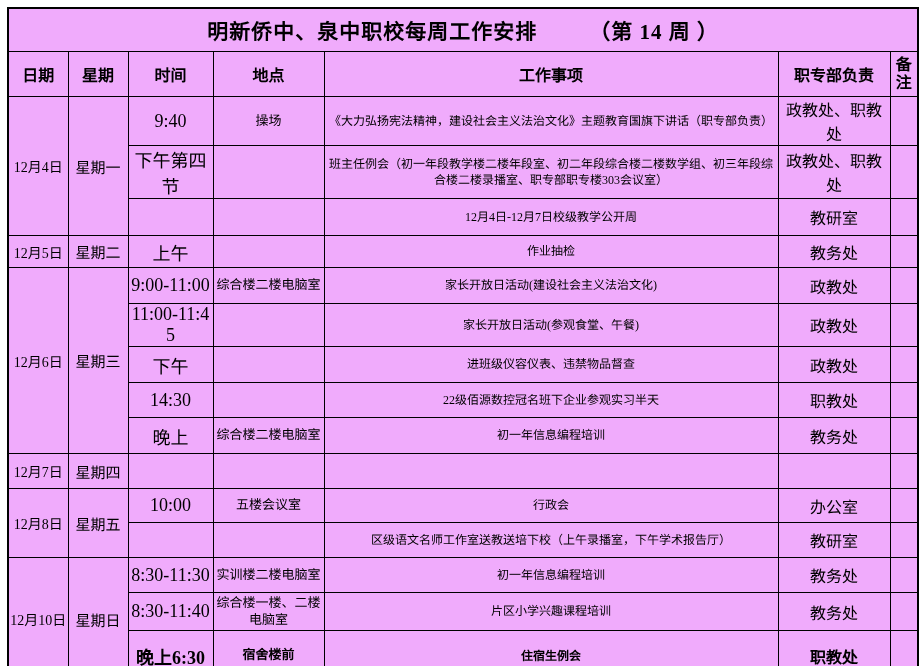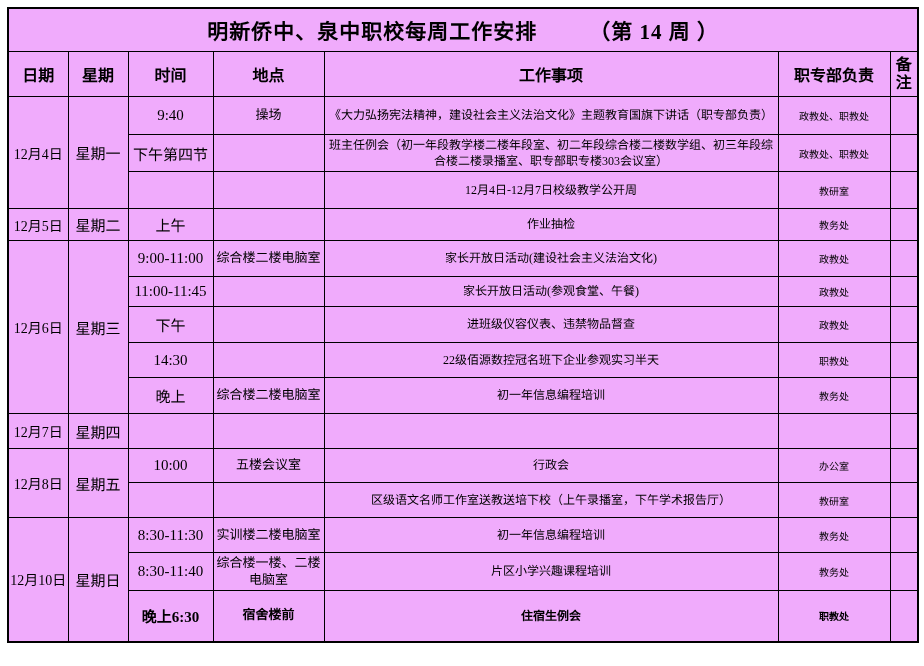--- a/index.html
+++ b/index.html
@@ -51,24 +51,24 @@
   }
   .title-gap { display: inline-block; width: 52px; }
   tr.header-row th {
     height: 44px;
     font-weight: bold;
     font-size: 16px;
   }
   .note-header { line-height: 1.1; }
   td.date-cell     { font-size: 14px; }
   td.weekday-cell  { font-size: 15px; }
-  td.time-cell     { font-size: 15px; }
+  td.time-cell     { font-size: 18px; }
   td.location-cell { font-size: 13px; line-height: 1.3; }
   td.task-cell     { font-size: 12px;  line-height: 1.35; }
-  td.department-cell { font-size: 10px; }
+  td.department-cell { font-size: 16px; }
   td.note-cell     { font-size: 12px; }
 </style>
 </head>
 <body>
 
 <div class="sheet">
   <table class="schedule">
     <colgroup>
       <col style="width:60px">
       <col style="width:60px">

